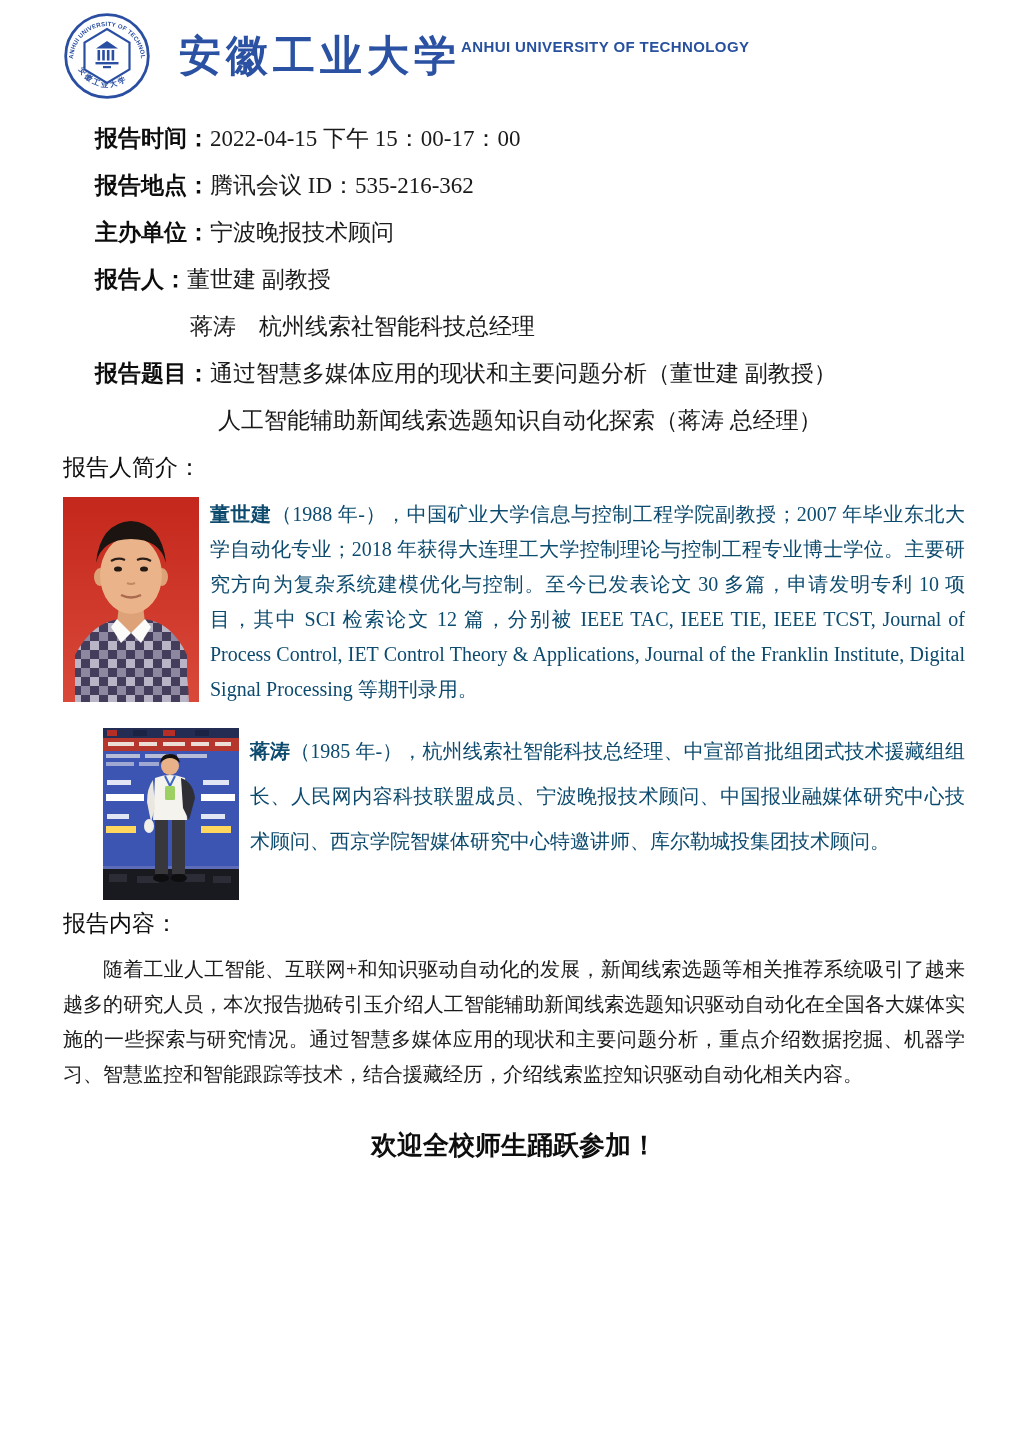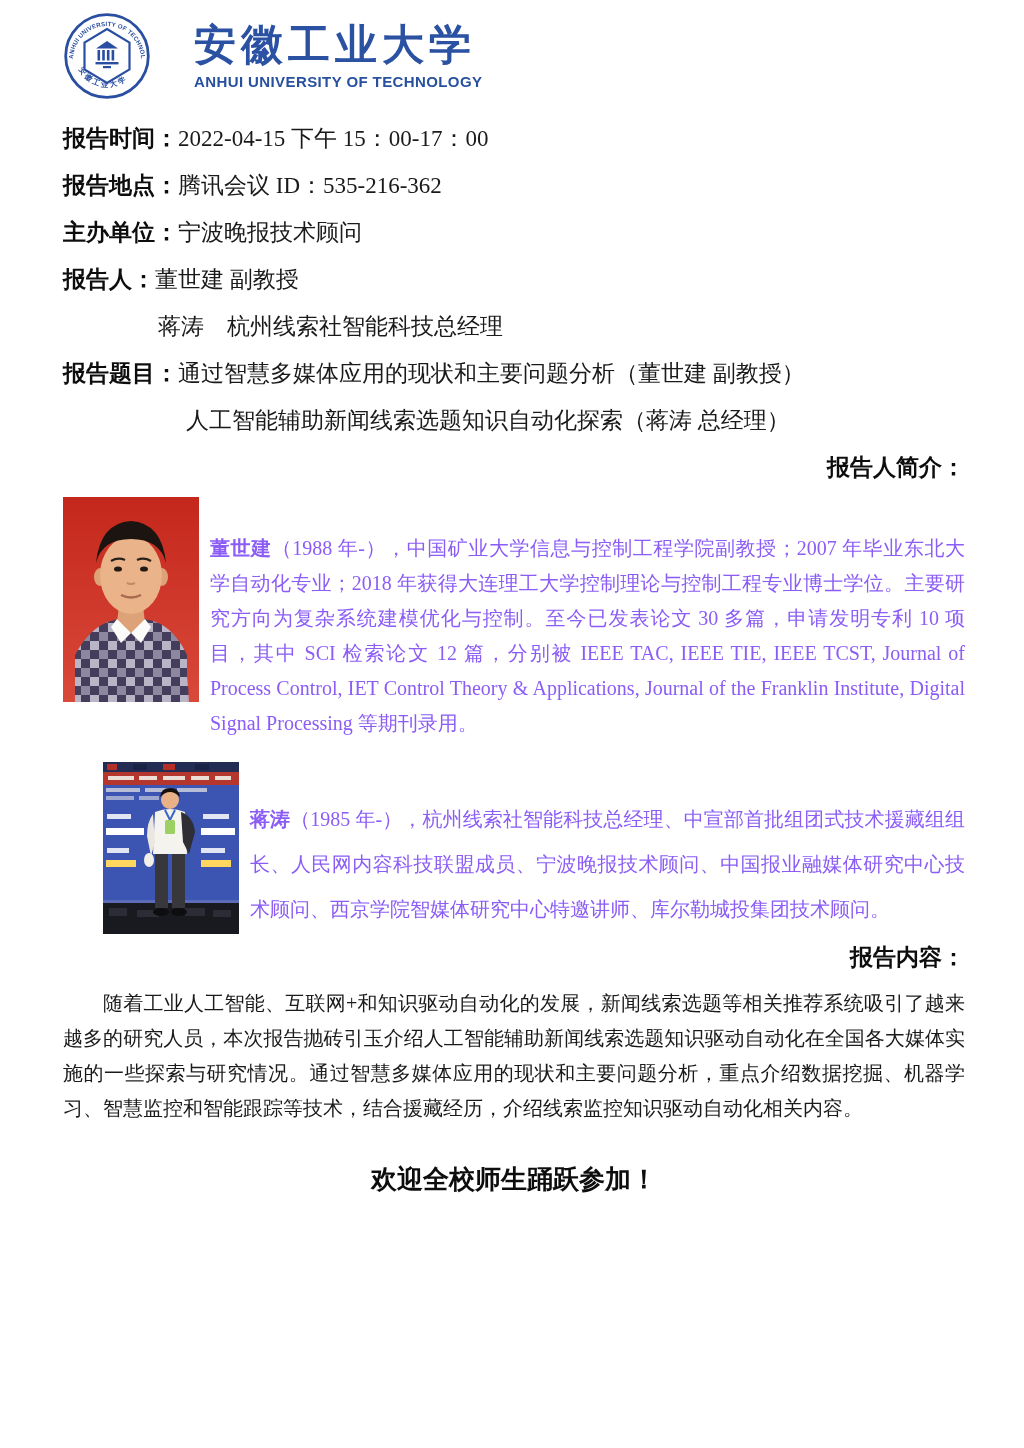--- a/index.html
+++ b/index.html
@@ -6,53 +6,53 @@
   html, body { width: 1024px; height: 1448px; background: #ffffff; overflow: hidden; }
   body {
     font-family: "Liberation Serif", "DejaVu Serif", serif;
     color: #161616;
     padding: 8px 59px 0 63px;
   }
 
   
   .logo-row { display: flex; align-items: center; gap: 28px; height: 96px; }
   .seal-svg { width: 88px; height: 88px; flex: 0 0 88px; }
-  .logo-text { display: flex; flex-direction: column; justify-content: flex-end; margin-left: 15px; }
+  .logo-text { display: flex; flex-direction: row; justify-content: flex-end; }
   .logo-cn {
     font-size: 42px; font-weight: 900; color: #2b51a3;
     letter-spacing: 5px; line-height: 1.1; white-space: nowrap;
   }
   .logo-en {
     font-family: "Liberation Sans", "DejaVu Sans", sans-serif;
     font-size: 15px; font-weight: bold; color: #27509f;
     letter-spacing: 0.4px; margin-top: 5px; white-space: nowrap;
   }
 
   
   .info { margin-top: 11px; }
-  .info-row { font-size: 23px; line-height: 47px; white-space: nowrap; }
+  .info-row { font-size: 23px; line-height: 47px; white-space: nowrap; margin-left: 32px; }
   .info-row .label { font-weight: bold; color: #0d0d0d; }
   .info-row .value { color: #1a1a1a; }
   .cont-speaker { padding-left: 95px; }
   .cont-title  { padding-left: 123px; }
 
   
   .section-heading {
-    font-size: 23px; font-weight: bold; color: #0d0d0d;
-    line-height: 40px; margin-top: 4px; text-align: right;
+    font-size: 23px; font-weight: normal; color: #0d0d0d;
+    line-height: 40px; margin-top: 4px;
   }
   .content-heading { }
 
   
   .bio { display: flex; gap: 11px; align-items: flex-start; }
   .bio-1 { margin-top: 9px; }
   .bio-2 { margin-top: 21px; padding-left: 40px; }
   .bio-photo { flex: 0 0 136px; display: block; }
   .bio-text {
-    font-size: 20px; text-align: justify; color: #8b5cf6; margin-top: 34px;
+    font-size: 20px; text-align: justify; color: #0c4a6e;
   }
   .bio-text-1 { line-height: 35px; }
   .bio-text-2 { line-height: 45px; padding-top: 1px; }
   .bio-name { font-weight: bold; }
 
   
   .para {
     font-size: 20px; line-height: 35px; text-align: justify;
     text-indent: 2em; color: #1a1a1a; margin-top: 8px;
   }

